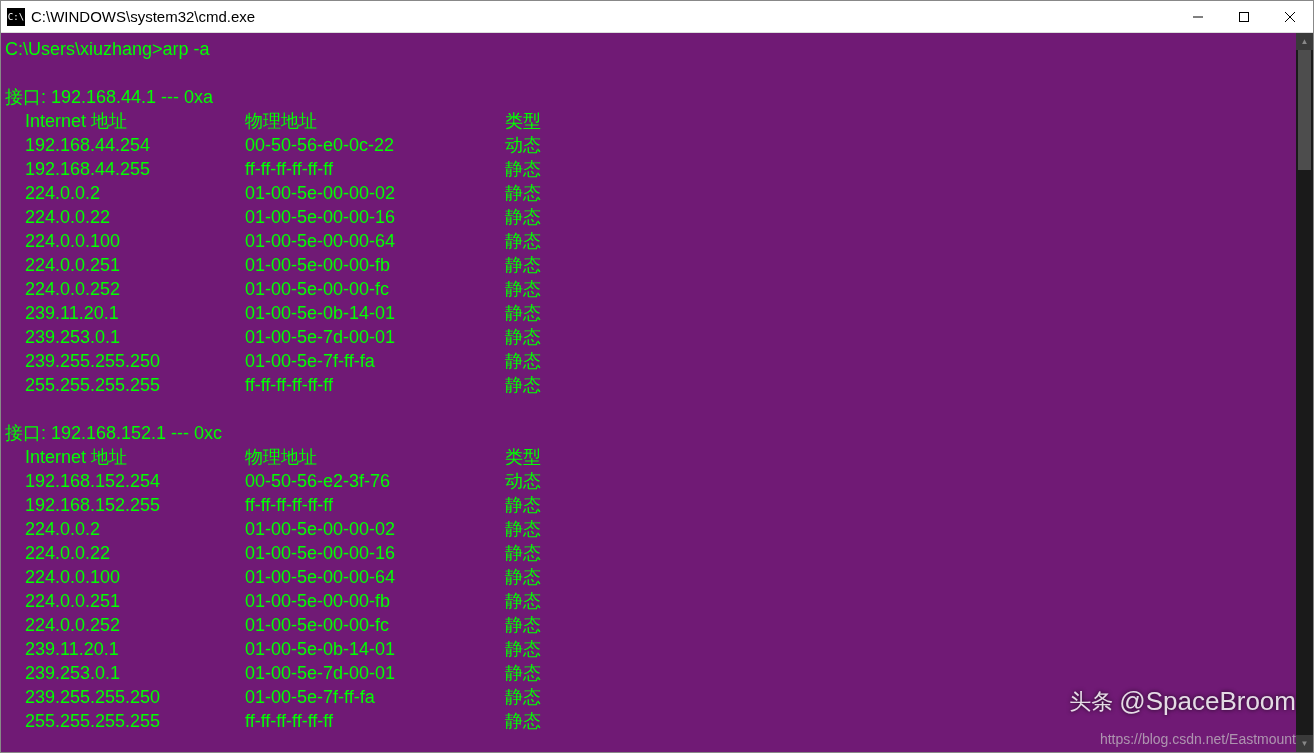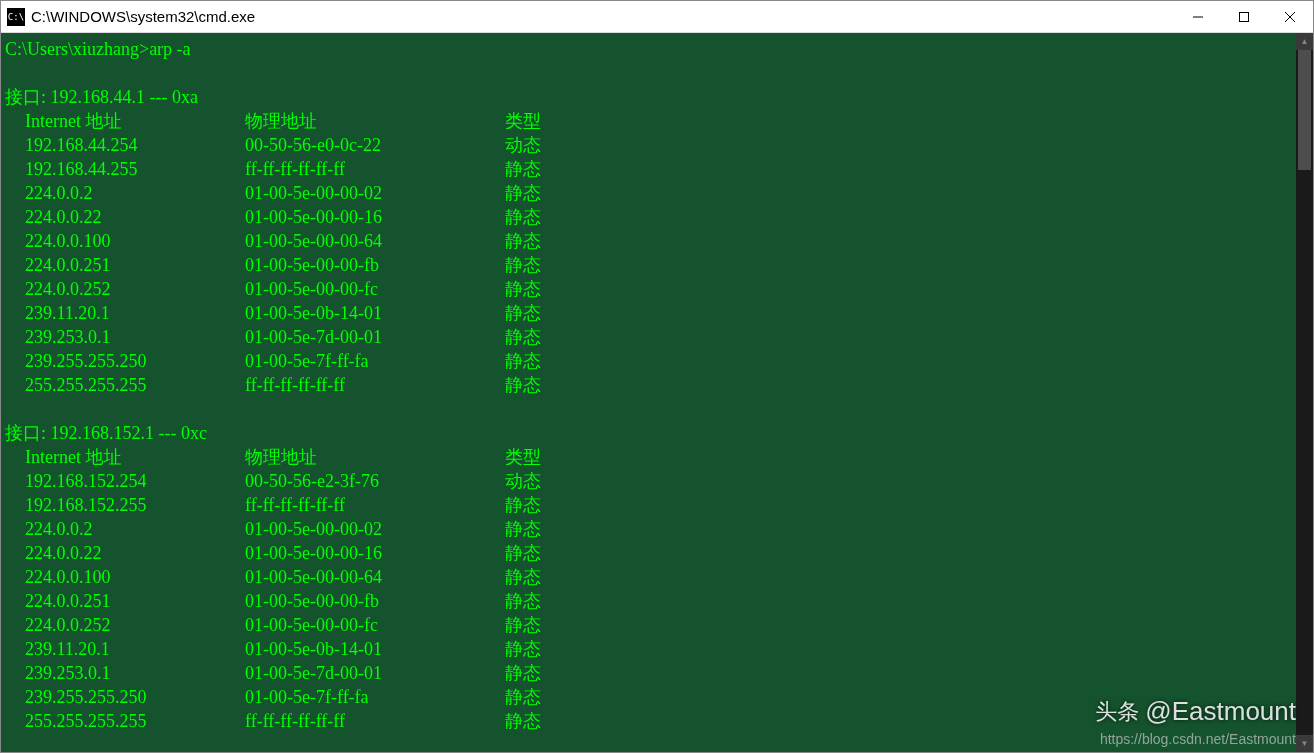--- a/index.html
+++ b/index.html
@@ -58,23 +58,23 @@
   }
   .winbtn svg { width: 10px; height: 10px; stroke: #000; stroke-width: 1; fill: none; }
 
   .terminal-wrap {
     flex: 1;
     display: flex;
     background: #000;
   }
   .terminal {
     flex: 1;
-    background: #14532d;
+    background: #701a75;
     color: #00ff00;
-    font-family: Liberation Serif, serif;
+    font-family: Liberation Sans, sans-serif;
     font-size: 18px;
     line-height: 24px;
     padding: 4px 4px;
     white-space: pre;
     overflow: hidden;
   }
   .prompt { color: #00ff00; }
   .header-row span, .data-row span { display: inline-block; }
   .col-ip   { width: 240px; padding-left: 20px; }
   .col-mac  { width: 260px; }
@@ -103,21 +103,21 @@
     top: 0;
     left: 2px;
     right: 2px;
     height: 120px;
     background: #4d4d4d;
   }
 
   .watermark-main {
     position: absolute;
     right: 18px;
-    bottom: 26px;
+    bottom: 36px;
     color: rgba(255,255,255,0.85);
     font-size: 26px;
     font-weight: 500;
     text-shadow: 0 0 4px rgba(0,0,0,0.8);
     display: flex;
     gap: 6px;
     pointer-events: none;
   }
   .watermark-main .tt-icon {
     display: inline-flex;
@@ -169,15 +169,15 @@
       </div>
       <div class="sb-btn">▼</div>
     </div>
   </div>
 </div>
 
 <div class="watermark-main">
   <span class="tt-icon">
     <span>头条</span>
   </span>
-  <span>@Eastmount</span>
+  <span>@SpaceBroom</span>
 </div>
 <div class="watermark-url">https://blog.csdn.net/Eastmount</div>
 
 </body></html>

